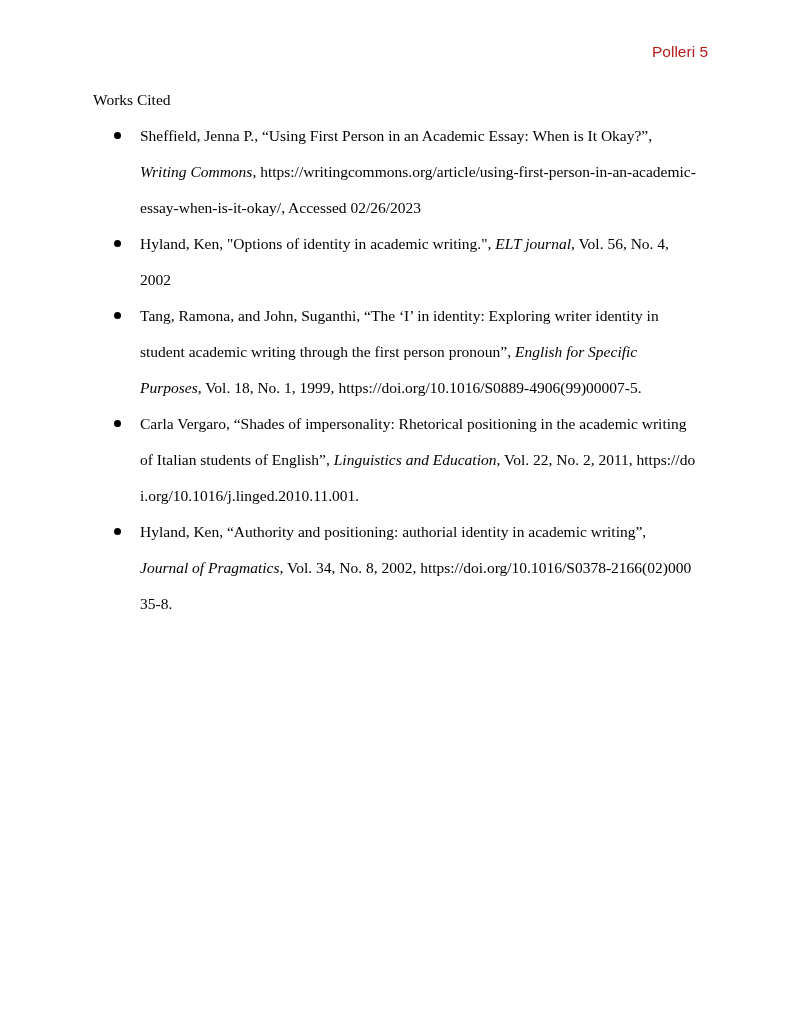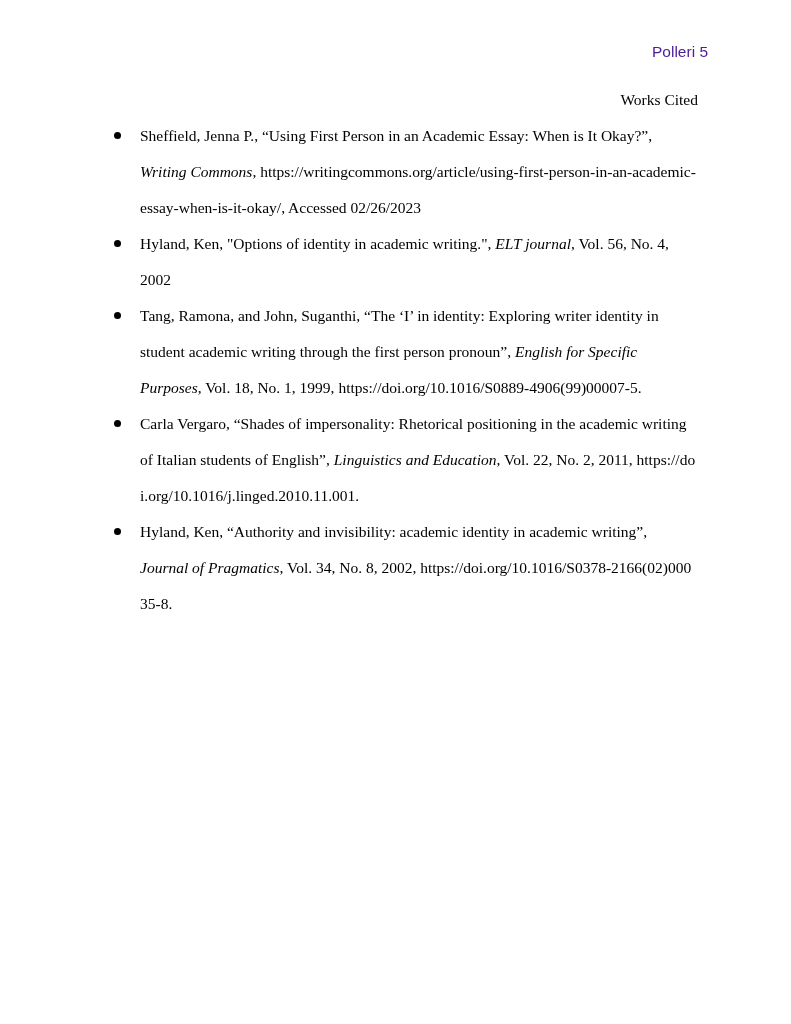--- a/index.html
+++ b/index.html
@@ -17,31 +17,31 @@
     font-size: 15.5px;
     overflow: hidden;
   }
   .header {
     position: absolute;
     top: 42px;
     right: 83px;
     font-family: "Liberation Sans", sans-serif;
     font-size: 15.5px;
     line-height: 20px;
-    color: #4c1d95;
+    color: #b91c1c;
   }
   .content {
     position: absolute;
     top: 82px;
     left: 93px;
     width: 605px;
     line-height: 36px;
   }
   .title {
-    text-align: right;
+    text-align: left;
     font-weight: normal;
     margin: 0;
   }
   ul.citations {
     margin: 0;
     padding: 0;
     list-style: none;
   }
   ul.citations li {
     position: relative;
@@ -66,16 +66,16 @@
   <div class="header">Polleri 5</div>
 
   <div class="content">
     <div class="title">Works Cited</div>
 
     <ul class="citations">
         <li><span class="bullet"></span><span>Sheffield, Jenna P., “Using First Person in an Academic Essay: When is It Okay?”, </span><span class="seg-italic">Writing Commons</span><span>, </span><span class="seg-url">https://writingcommons.org/article/using-first-person-in-an-academic-essay-when-is-it-okay/</span><span>, Accessed 02/26/2023</span></li>
         <li><span class="bullet"></span><span>Hyland, Ken, "Options of identity in academic writing.", </span><span class="seg-italic">ELT journal</span><span>, Vol. 56, No. 4, 2002</span></li>
         <li><span class="bullet"></span><span>Tang, Ramona, and John, Suganthi, “The ‘I’ in identity: Exploring writer identity in student academic writing through the first person pronoun”, </span><span class="seg-italic">English for Specific Purposes</span><span>, Vol. 18, No. 1, 1999, </span><span class="seg-url">https://doi.org/10.1016/S0889-4906(99)00007-5</span><span>.</span></li>
         <li><span class="bullet"></span><span>Carla Vergaro, “Shades of impersonality: Rhetorical positioning in the academic writing of Italian students of English”, </span><span class="seg-italic">Linguistics and Education</span><span>, Vol. 22, No. 2, 2011, </span><span class="seg-url">https://doi.org/10.1016/j.linged.2010.11.001</span><span>.</span></li>
-        <li><span class="bullet"></span><span>Hyland, Ken, “Authority and invisibility: academic identity in academic writing”, </span><span class="seg-italic">Journal of Pragmatics</span><span>, Vol. 34, No. 8, 2002, </span><span class="seg-url">https://doi.org/10.1016/S0378-2166(02)00035-8</span><span>.</span></li>
+        <li><span class="bullet"></span><span>Hyland, Ken, “Authority and positioning: authorial identity in academic writing”, </span><span class="seg-italic">Journal of Pragmatics</span><span>, Vol. 34, No. 8, 2002, </span><span class="seg-url">https://doi.org/10.1016/S0378-2166(02)00035-8</span><span>.</span></li>
       </ul>
   </div>
 </div>
 
 </body></html>

